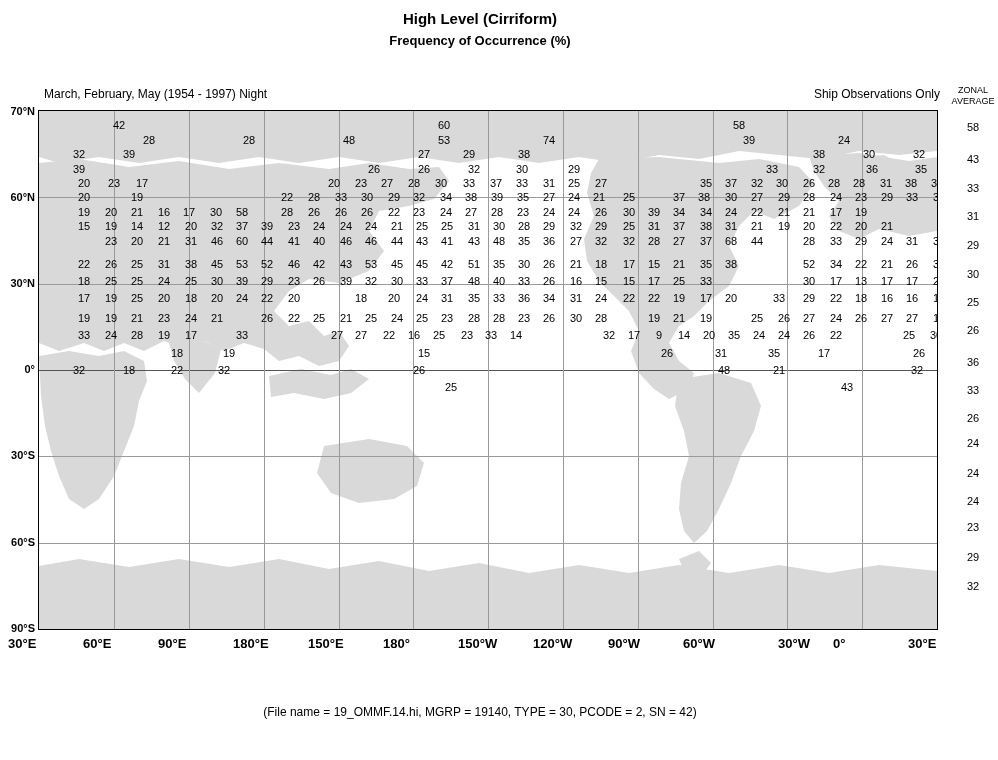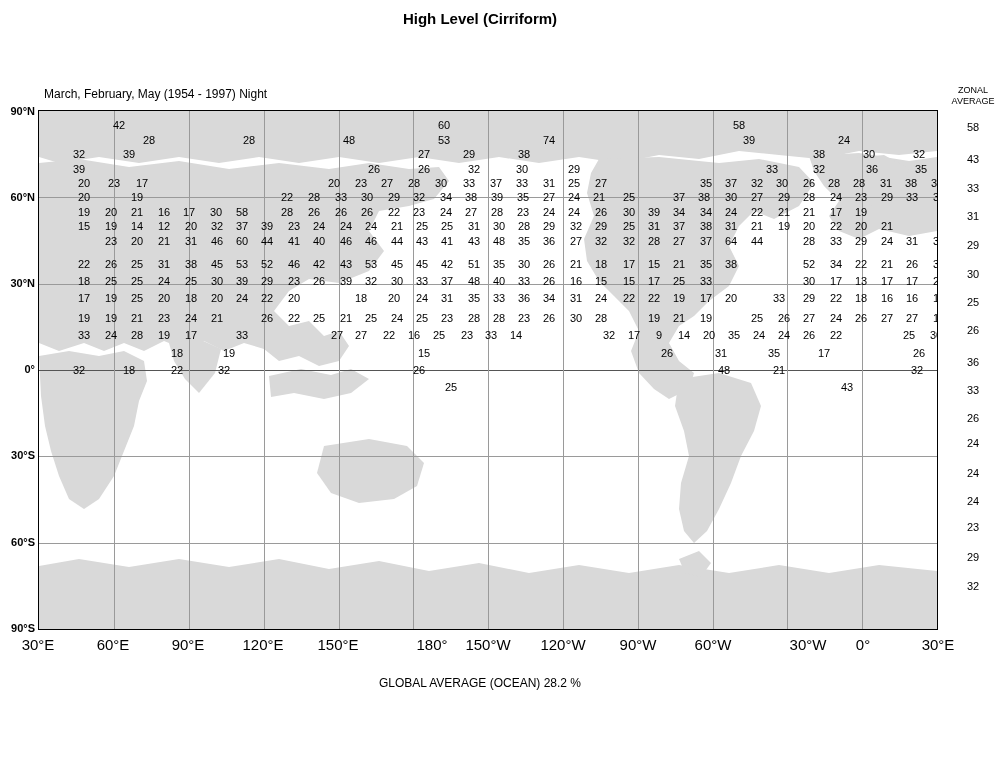--- a/index.html
+++ b/index.html
@@ -118,23 +118,23 @@
     font-weight: bold;
     padding-right: 3px;
     box-sizing: border-box;
     left: 0;
   }
   .xlab {
     position: absolute;
     top: 636px;
     width: 60px;
     margin-left: -30px;
-    text-align: center;
-    font-size: 15px;
-    font-weight: normal;
+    text-align: left;
+    font-size: 13px;
+    font-weight: bold;
   }
 
   
   .zonal {
     position: absolute;
     left: 948px;
     width: 50px;
     text-align: center;
     font-size: 11px;
   }
@@ -154,22 +154,24 @@
     text-align: center;
     font-size: 12px;
   }
 </style>
 </head>
 <body>
 
 <div id="stage">
 
   <div class="title-main">High Level (Cirriform)</div>
+  <div class="title-sub">Frequency of Occurrence (%)</div>
 
   <div class="hdr-left">March, February, May (1954 - 1997) Night</div>
+  <div class="hdr-right">Ship Observations Only</div>
   <div class="hdr-zonal">
     <div>ZONAL</div>
     <div>AVERAGE</div>
   </div>
 
   <div id="map">
     <svg viewBox="0 0 898 518" preserveAspectRatio="none">
       <g fill="#d9d9d9" stroke="none">
 
         <path d="M0,0 L898,0 L898,40 L860,44 L820,40 L780,48 L740,44 L700,40 L660,48 L620,44 L580,52 L540,46 L500,52 L460,46 L420,52 L380,46 L340,52 L300,46 L260,52 L220,46 L180,52 L140,46 L100,52 L60,46 L20,52 L0,46 Z"></path>
@@ -376,21 +378,21 @@
         <div class="cellval" style="left: 435px; top: 124.5px;">43</div>
         <div class="cellval" style="left: 460px; top: 124.5px;">48</div>
         <div class="cellval" style="left: 485px; top: 124.5px;">35</div>
         <div class="cellval" style="left: 510px; top: 124.5px;">36</div>
         <div class="cellval" style="left: 537px; top: 124.5px;">27</div>
         <div class="cellval" style="left: 562px; top: 124.5px;">32</div>
         <div class="cellval" style="left: 590px; top: 124.5px;">32</div>
         <div class="cellval" style="left: 615px; top: 124.5px;">28</div>
         <div class="cellval" style="left: 640px; top: 124.5px;">27</div>
         <div class="cellval" style="left: 667px; top: 124.5px;">37</div>
-        <div class="cellval" style="left: 692px; top: 124.5px;">64</div>
+        <div class="cellval" style="left: 692px; top: 124.5px;">68</div>
         <div class="cellval" style="left: 718px; top: 124.5px;">44</div>
         <div class="cellval" style="left: 770px; top: 124.5px;">28</div>
         <div class="cellval" style="left: 797px; top: 124.5px;">33</div>
         <div class="cellval" style="left: 822px; top: 124.5px;">29</div>
         <div class="cellval" style="left: 848px; top: 124.5px;">24</div>
         <div class="cellval" style="left: 873px; top: 124.5px;">31</div>
         <div class="cellval" style="left: 900px; top: 124.5px;">39</div>
         <div class="cellval" style="left: 45px; top: 147.522px;">22</div>
         <div class="cellval" style="left: 72px; top: 147.522px;">26</div>
         <div class="cellval" style="left: 98px; top: 147.522px;">25</div>
@@ -556,35 +558,35 @@
         <div class="cellval" style="left: 185px; top: 254px;">32</div>
         <div class="cellval" style="left: 380px; top: 254px;">26</div>
         <div class="cellval" style="left: 685px; top: 254px;">48</div>
         <div class="cellval" style="left: 740px; top: 254px;">21</div>
         <div class="cellval" style="left: 878px; top: 254px;">32</div>
         <div class="cellval" style="left: 412px; top: 271.267px;">25</div>
         <div class="cellval" style="left: 808px; top: 271.267px;">43</div>
       </div>
   </div>
 
-  <div class="ylab" style="top:105px;">90°N</div>
+  <div class="ylab" style="top:105px;">70°N</div>
   <div class="ylab" style="top:191px;">60°N</div>
   <div class="ylab" style="top:277px;">30°N</div>
   <div class="ylab" style="top:363px;">0°</div>
   <div class="ylab" style="top:449px;">30°S</div>
   <div class="ylab" style="top:536px;">60°S</div>
   <div class="ylab" style="top:622px;">90°S</div>
 
   <div id="xlabels">
       <div class="xlab" style="left: 38px;">30°E</div>
       <div class="xlab" style="left: 113px;">60°E</div>
       <div class="xlab" style="left: 188px;">90°E</div>
-      <div class="xlab" style="left: 263px;">120°E</div>
+      <div class="xlab" style="left: 263px;">180°E</div>
       <div class="xlab" style="left: 338px;">150°E</div>
-      <div class="xlab" style="left: 432px;">180°</div>
+      <div class="xlab" style="left: 413px;">180°</div>
       <div class="xlab" style="left: 488px;">150°W</div>
       <div class="xlab" style="left: 563px;">120°W</div>
       <div class="xlab" style="left: 638px;">90°W</div>
       <div class="xlab" style="left: 713px;">60°W</div>
       <div class="xlab" style="left: 808px;">30°W</div>
       <div class="xlab" style="left: 863px;">0°</div>
       <div class="xlab" style="left: 938px;">30°E</div>
     </div>
   <div id="zonals">
       <div class="zonal" style="top: 121px;">58</div>
@@ -599,15 +601,15 @@
       <div class="zonal" style="top: 384px;">33</div>
       <div class="zonal" style="top: 412px;">26</div>
       <div class="zonal" style="top: 437px;">24</div>
       <div class="zonal" style="top: 467px;">24</div>
       <div class="zonal" style="top: 495px;">24</div>
       <div class="zonal" style="top: 521px;">23</div>
       <div class="zonal" style="top: 551px;">29</div>
       <div class="zonal" style="top: 580px;">32</div>
     </div>
 
-  <div class="global-avg">GLOBAL AVERAGE (OCEAN)   28.2 %</div>
+  <div class="filename">(File name = 19_OMMF.14.hi, MGRP = 19140, TYPE = 30, PCODE = 2, SN = 42)</div>
 
 </div>
 
 </body></html>

